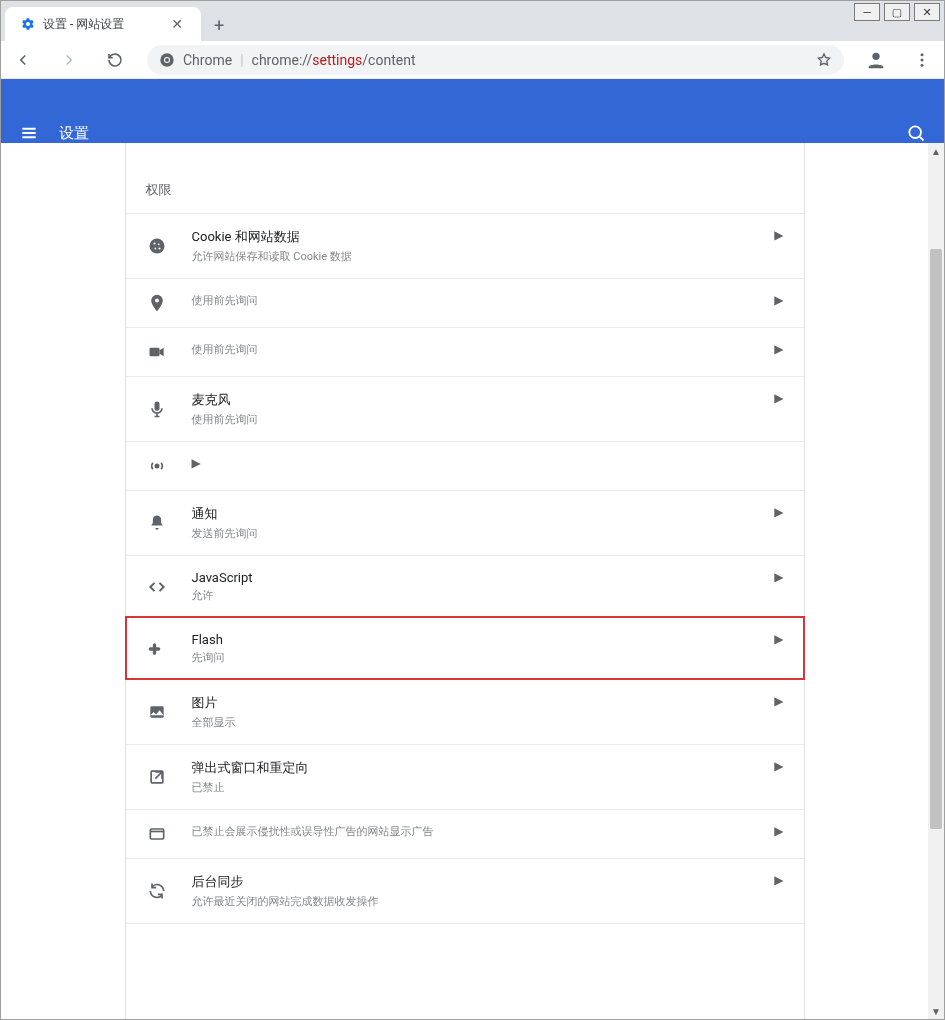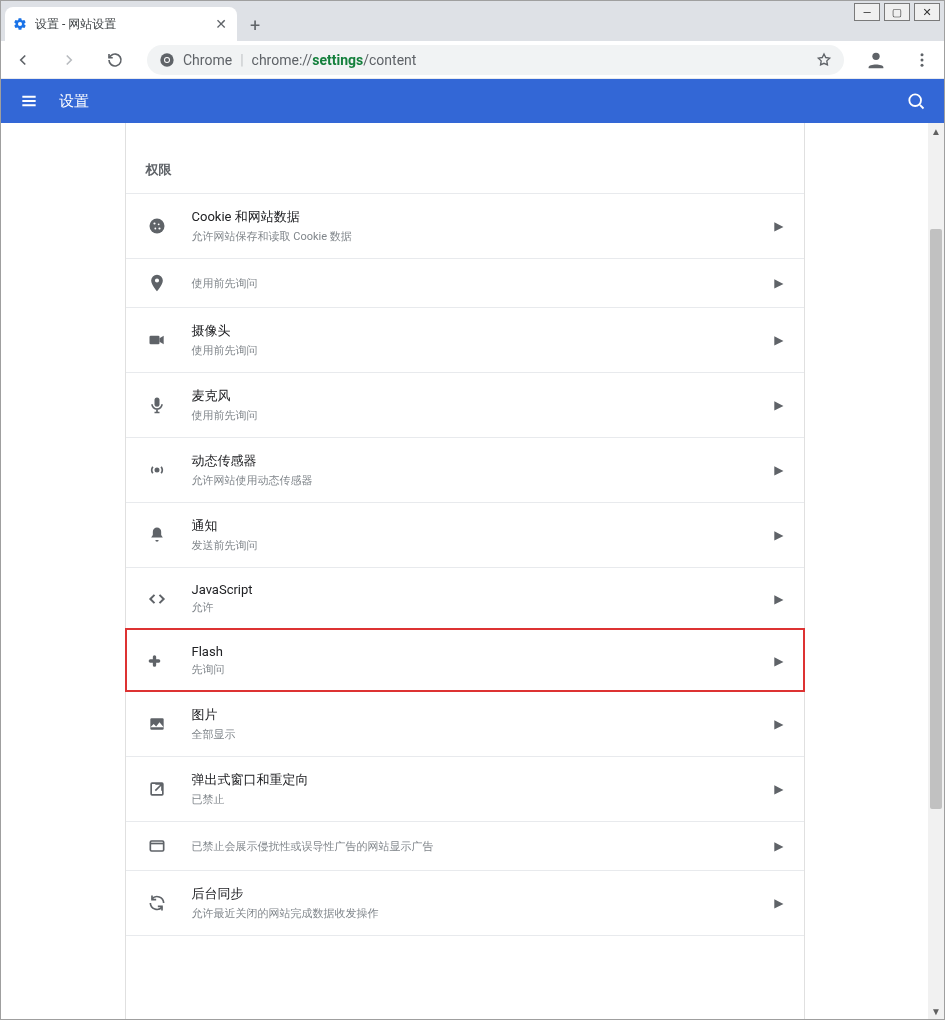--- a/index.html
+++ b/index.html
@@ -29,26 +29,26 @@
   .tabstrip {
     flex: 1;
     display: flex;
     align-items: flex-end;
     height: 40px;
     padding-left: 4px;
   }
   .tab {
     background: #fff;
     height: 34px;
-    width: 232px;
+    width: 196px;
     border-top-left-radius: 8px;
     border-top-right-radius: 8px;
     display: flex;
     align-items: center;
-    padding: 0 8px;
+    padding: 0 16px;
     font-size: 12px;
     color: #3c4043;
     gap: 8px;
     position: relative;
     margin-top: 6px;
   }
   .tab-favicon {
     color: #1a73e8;
     display: flex;
     align-items: center;
@@ -107,30 +107,30 @@
     border-radius: 15px;
     display: flex;
     align-items: center;
     padding: 0 12px;
     gap: 8px;
     font-size: 14px;
     color: #202124;
   }
   .omnibox .scheme { color: #5f6368; }
   .omnibox .sep { color: #c1c4c7; }
-  .omnibox .pathseg { color: #15803d; font-weight: 700; }
+  .omnibox .pathseg { color: #b91c1c; font-weight: 400; }
   .omnibox .rest { color: #5f6368; text-align: center; }
   .omnibox-star { margin-left: auto; color: #5f6368; }
   
   .page-header {
-    height: 44px;
+    height: 64px;
     background: #3367d6;
     color: #fff;
     display: flex;
-    align-items: center;
+    align-items: flex-end;
     padding: 0 18px;
     gap: 20px;
   }
   .hdr-menu { display: flex; align-items: center; }
   .hdr-title { font-size: 15px; }
   .hdr-search { margin-left: auto; display: flex; align-items: center; }
   
   .viewport {
     flex: 1;
     background: #fff;
@@ -168,25 +168,23 @@
     background: #fff;
     border-left: 1px solid #e0e0e0;
     border-right: 1px solid #e0e0e0;
     min-height: 100%;
     padding-top: 30px;
   }
   .section-label {
     font-size: 13px;
     color: #5f6368;
     padding: 8px 20px 14px 20px;
-    font-weight: bold;
   }
   .perm-row {
     display: flex;
-    align-items: center;
     padding: 14px 20px 14px 18px;
     border-top: 1px solid #e8eaed;
     gap: 22px;
     position: relative;
   }
   .perm-row.highlight {
     outline: 2px solid #d33;
     outline-offset: -1px;
     z-index: 1;
   }
@@ -329,21 +327,20 @@
         </div>
 
         <div class="perm-row">
           <span class="perm-icon">
             <svg width="20" height="20" viewBox="0 0 24 24" fill="#5f6368">
                 <rect x="3" y="7" width="12" height="10" rx="1.5"></rect>
                 <path d="M15 10l5-3v10l-5-3z"></path>
               </svg>
           </span>
           <div class="perm-texts">
-            <span class="perm-title">摄像头</span>
             <span class="perm-sub">使用前先询问</span>
           </div>
           <span class="perm-chevron">▶</span>
         </div>
 
         <div class="perm-row">
           <span class="perm-icon">
             <svg width="20" height="20" viewBox="0 0 24 24" fill="#5f6368">
                 <rect x="9" y="3" width="6" height="11" rx="3"></rect>
                 <path d="M6 11a6 6 0 0 0 12 0M12 17v4M9 21h6" stroke="#5f6368" stroke-width="2" fill="none"></path>
@@ -356,24 +353,20 @@
           <span class="perm-chevron">▶</span>
         </div>
 
         <div class="perm-row">
           <span class="perm-icon">
             <svg width="20" height="20" viewBox="0 0 24 24" fill="none" stroke="#5f6368" stroke-width="2">
                 <circle cx="12" cy="12" r="2" fill="#5f6368"></circle>
                 <path d="M7 8a7 7 0 0 0 0 8M17 8a7 7 0 0 1 0 8"></path>
               </svg>
           </span>
-          <div class="perm-texts">
-            <span class="perm-title">动态传感器</span>
-            <span class="perm-sub">允许网站使用动态传感器</span>
-          </div>
           <span class="perm-chevron">▶</span>
         </div>
 
         <div class="perm-row">
           <span class="perm-icon">
             <svg width="20" height="20" viewBox="0 0 24 24" fill="#5f6368">
                 <path d="M12 3a5 5 0 0 0-5 5v4l-2 3h14l-2-3V8a5 5 0 0 0-5-5zM10 18a2 2 0 0 0 4 0z"></path>
               </svg>
           </span>
           <div class="perm-texts">

